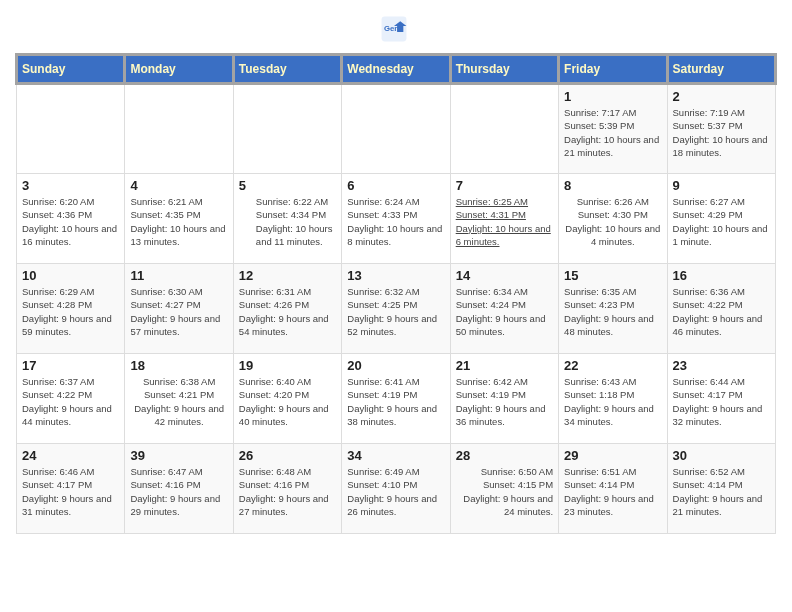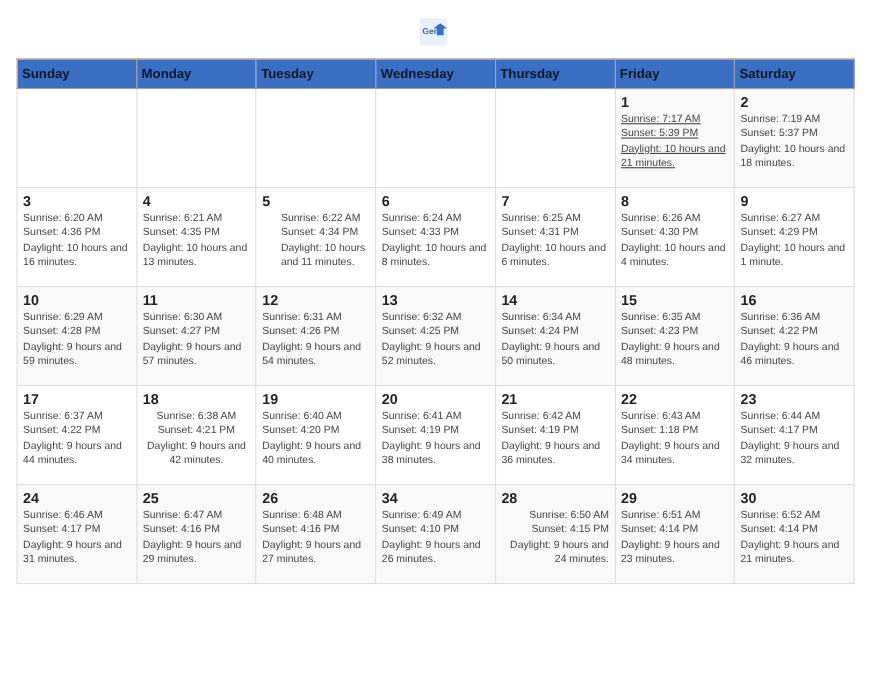--- a/index.html
+++ b/index.html
@@ -44,26 +44,26 @@
       font-size: 14px;
       color: #555;
     }
     table {
       width: 100%;
       border-collapse: collapse;
       table-layout: fixed;
     }
     thead tr th {
       background-color: #3a6fc4;
-      color: #0f172a;
+      color: #fef9c3;
       font-size: 12px;
       font-weight: bold;
       padding: 6px 4px;
       text-align: left;
-      border: 1px solid #a3a3a3;
+      border: 3px solid #a3a3a3;
     }
     tbody tr td {
       border: 1px solid #ddd;
       vertical-align: top;
       padding: 4px 5px;
       height: 90px;
       background: #fff;
       font-size: 10px;
       color: #333;
     }
@@ -119,21 +119,21 @@
   </thead>
   <tbody id="calendar-body">
       <tr>
         <td class="empty"></td>
         <td class="empty"></td>
         <td class="empty"></td>
         <td class="empty"></td>
         <td class="empty"></td>
         <td>
           <span class="day-number">1</span>
-          <div class="day-info" style="white-space: pre-line; text-decoration: underline;">Sunrise: 7:17 AM
+          <div class="day-info" style="white-space: pre-line;">Sunrise: 7:17 AM
 Sunset: 5:39 PM
 Daylight: 10 hours and 21 minutes.</div>
         </td>
         <td>
           <span class="day-number">2</span>
           <div class="day-info" style="white-space: pre-line;">Sunrise: 7:19 AM
 Sunset: 5:37 PM
 Daylight: 10 hours and 18 minutes.</div>
         </td>
       </tr>
@@ -157,27 +157,27 @@
 Daylight: 10 hours and 11 minutes.</div>
         </td>
         <td>
           <span class="day-number">6</span>
           <div class="day-info" style="white-space: pre-line;">Sunrise: 6:24 AM
 Sunset: 4:33 PM
 Daylight: 10 hours and 8 minutes.</div>
         </td>
         <td>
           <span class="day-number">7</span>
-          <div class="day-info" style="white-space: pre-line;">Sunrise: 6:25 AM
+          <div class="day-info" style="white-space: pre-line; text-decoration: underline;">Sunrise: 6:25 AM
 Sunset: 4:31 PM
 Daylight: 10 hours and 6 minutes.</div>
         </td>
         <td>
           <span class="day-number">8</span>
-          <div class="day-info" style="white-space: pre-line;">Sunrise: 6:26 AM
+          <div class="day-info" style="white-space: pre-line; text-align: center;">Sunrise: 6:26 AM
 Sunset: 4:30 PM
 Daylight: 10 hours and 4 minutes.</div>
         </td>
         <td>
           <span class="day-number">9</span>
           <div class="day-info" style="white-space: pre-line;">Sunrise: 6:27 AM
 Sunset: 4:29 PM
 Daylight: 10 hours and 1 minute.</div>
         </td>
       </tr>
@@ -270,21 +270,21 @@
         </td>
       </tr>
       <tr>
         <td>
           <span class="day-number">24</span>
           <div class="day-info" style="white-space: pre-line;">Sunrise: 6:46 AM
 Sunset: 4:17 PM
 Daylight: 9 hours and 31 minutes.</div>
         </td>
         <td>
-          <span class="day-number">25</span>
+          <span class="day-number">39</span>
           <div class="day-info" style="white-space: pre-line;">Sunrise: 6:47 AM
 Sunset: 4:16 PM
 Daylight: 9 hours and 29 minutes.</div>
         </td>
         <td>
           <span class="day-number">26</span>
           <div class="day-info" style="white-space: pre-line;">Sunrise: 6:48 AM
 Sunset: 4:16 PM
 Daylight: 9 hours and 27 minutes.</div>
         </td>

